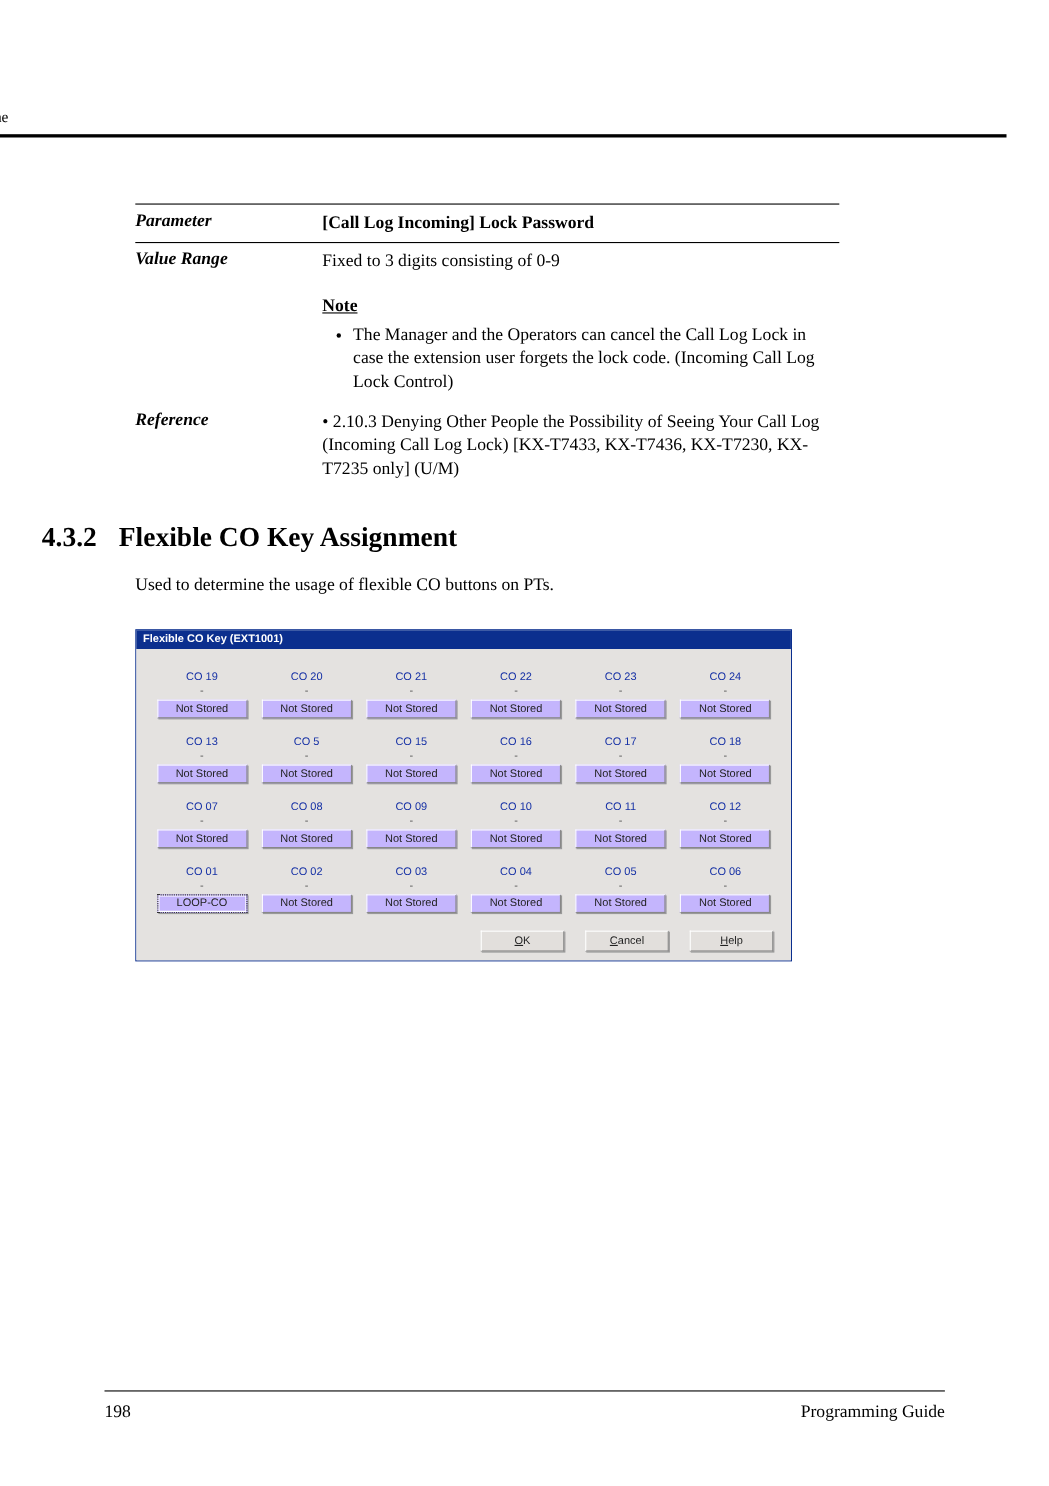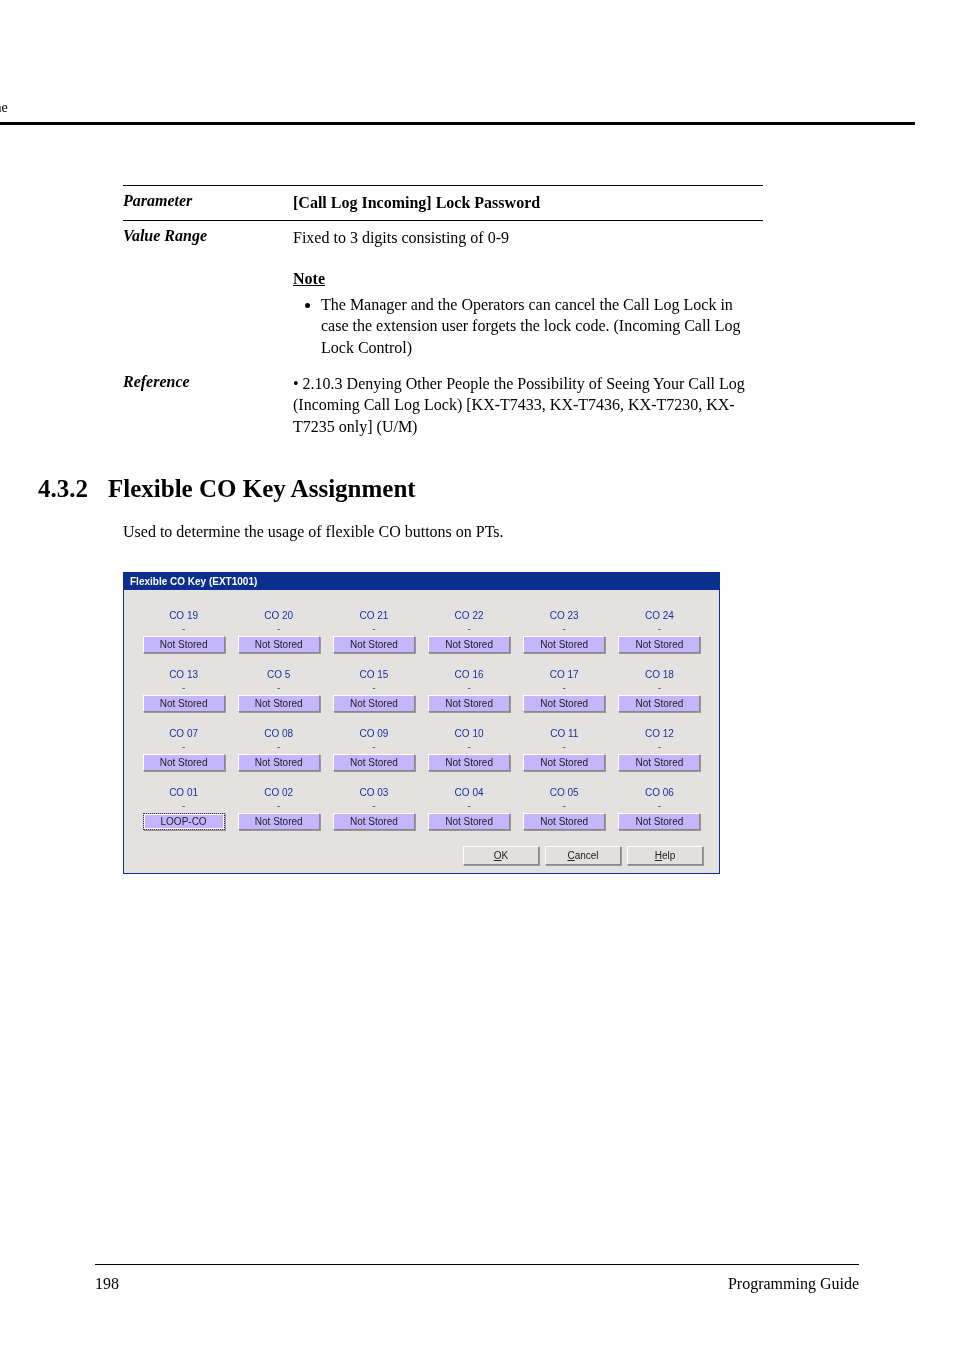--- a/index.html
+++ b/index.html
@@ -144,21 +144,21 @@
     box-shadow: 1px 1px 0 #999;
     margin-bottom: 10px;
   }
   .co-btn.selected {
     border: 1px dotted #333;
     box-shadow: inset 0 0 0 1px #fff, 1px 1px 0 #999;
   }
   .app-footer {
     display: flex;
     justify-content: flex-end;
-    gap: 6px;
+    gap: 19px;
     padding: 6px 4px 0 4px;
   }
   .app-btn {
     width: 74px;
     border: 1px solid #888;
     border-top-color: #fff;
     border-left-color: #fff;
     background: #e2dfdc;
     padding: 3px 0;
     text-align: center;

